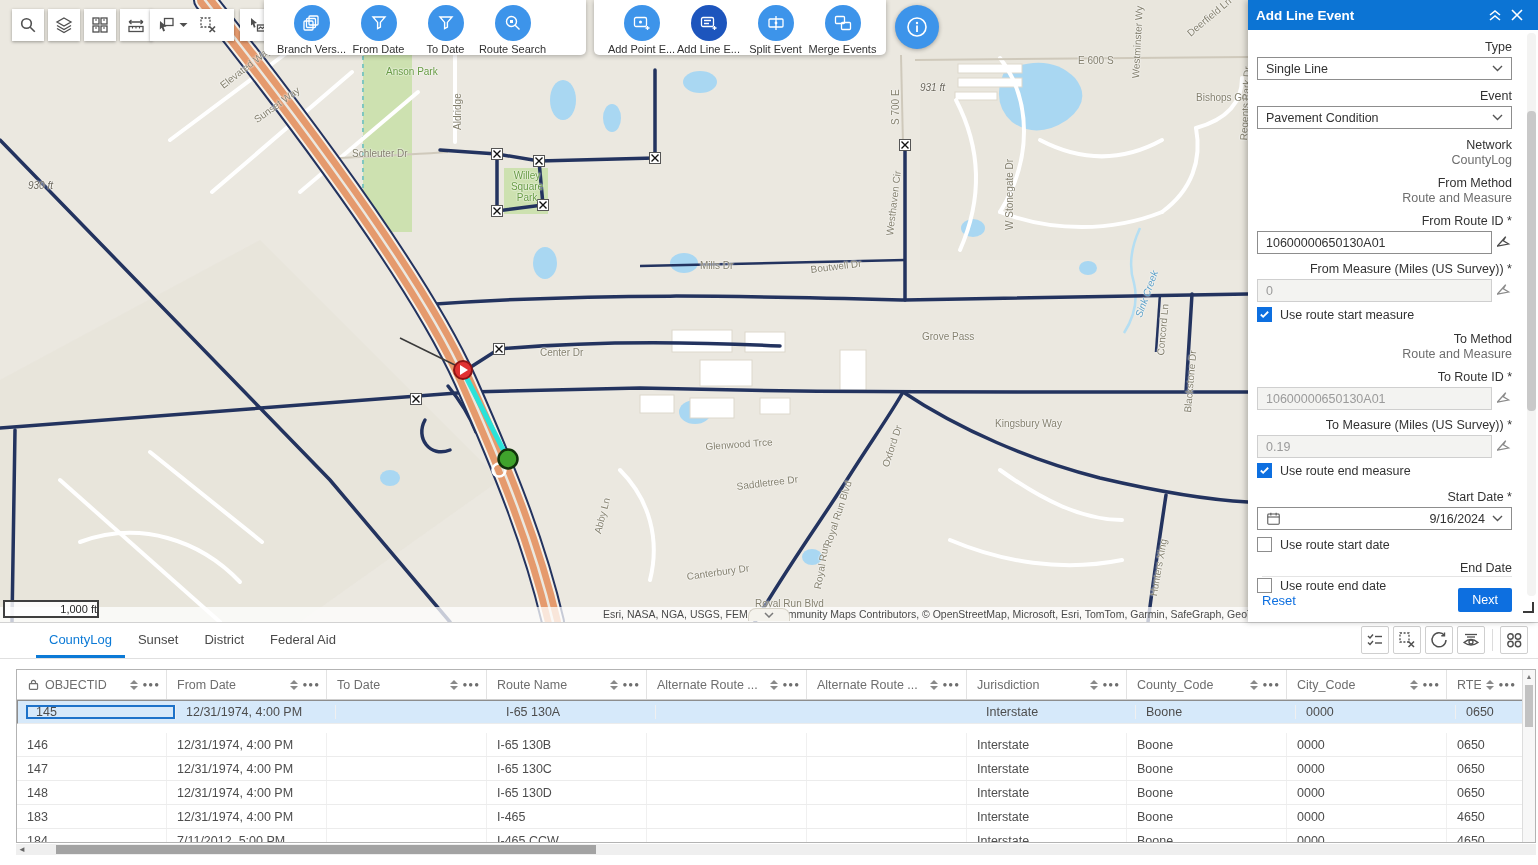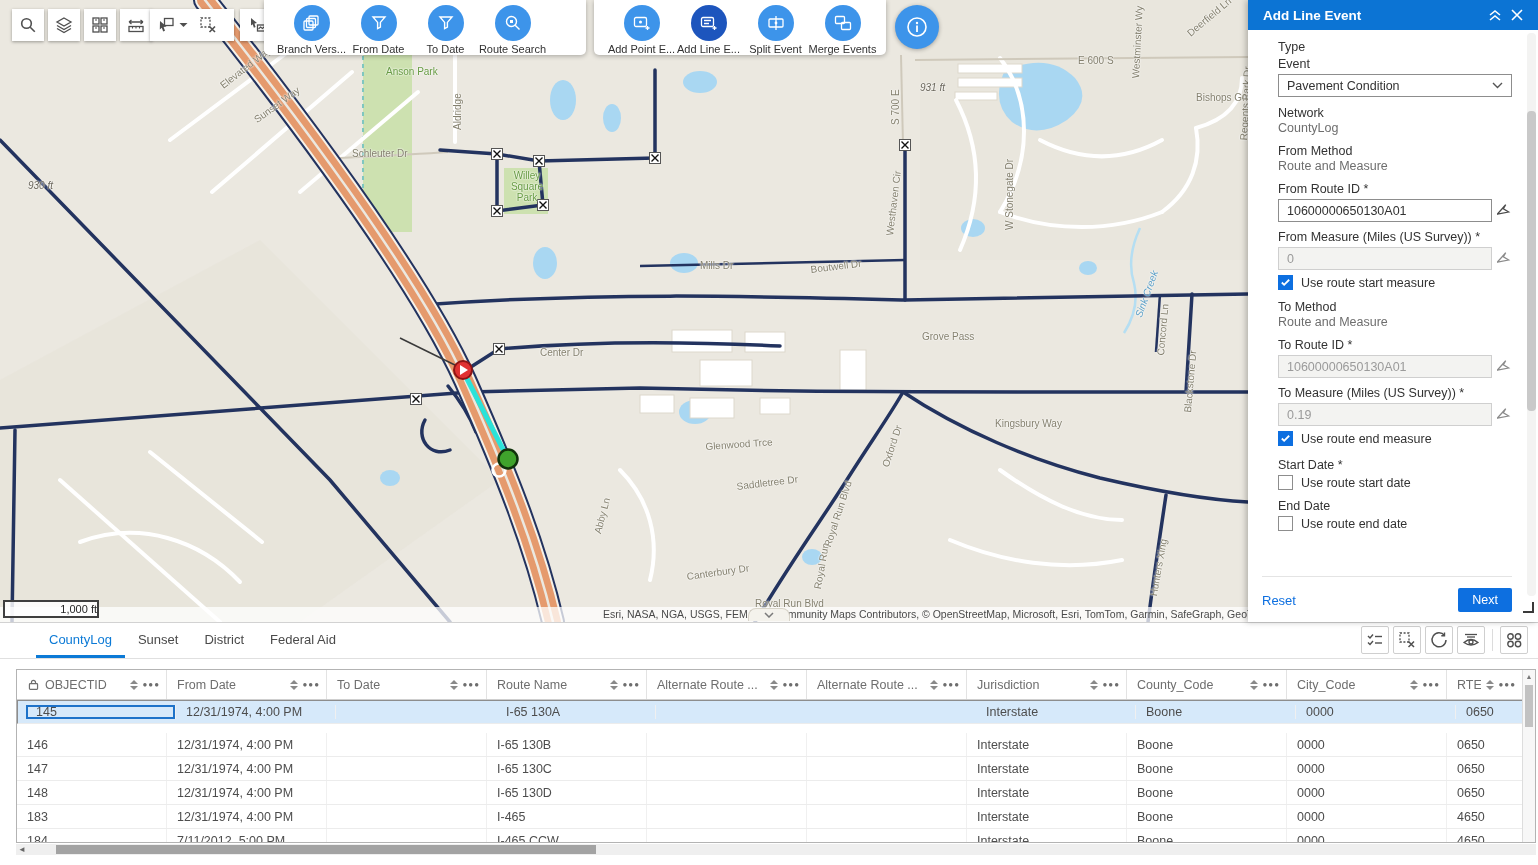--- a/index.html
+++ b/index.html
@@ -26,24 +26,24 @@
   #selgroup { position:absolute; top:9px; left:150px; width:84px; height:32px; background:#fff; box-shadow:0 1px 3px rgba(0,0,0,.35); display:flex; align-items:center; z-index:10; }
   .toolpanel { position:absolute; top:0; height:55px; background:#fff; border-radius:0 0 5px 5px; box-shadow:0 1px 5px rgba(0,0,0,.3); display:flex; padding:5px 4px 0 14px; z-index:10; }
   .cbtn { width:67px; display:flex; flex-direction:column; align-items:center; cursor:pointer; }
   .circ { width:36px; height:36px; border-radius:50%; background:#3d94ea; display:flex; align-items:center; justify-content:center; }
   .cbtn.on .circ { background:#1d55bd; }
   .clabel { font-size:11px; color:#323232; margin-top:2px; white-space:nowrap; }
   #info-btn { position:absolute; left:895px; top:5px; width:44px; height:44px; border-radius:50%; background:#3d94ea; display:flex; align-items:center; justify-content:center; box-shadow:0 1px 4px rgba(0,0,0,.3); cursor:pointer; z-index:10; }
 
   
   #panel { position:absolute; left:1248px; top:0; width:290px; height:622px; background:#fff; box-shadow:-2px 0 6px rgba(0,0,0,.25); z-index:20; }
-  #panel-header { height:30px; background:#0c74d4; color:#fff; display:flex; align-items:center; padding:0 10px 0 15px; }
+  #panel-header { height:30px; background:#0c74d4; color:#fff; display:flex; align-items:center; padding:0 10px 0 8px; }
   #panel-title { font-size:13.5px; font-weight:bold; flex:1; }
   .hicon { width:22px; height:22px; display:flex; align-items:center; justify-content:center; cursor:pointer; }
-  #panel-body { padding:10px 26px 0 30px; }
+  #panel-body { padding:10px 26px 0 9px;text-align:right; }
   .flabel { font-size:12.5px; color:#323232; margin:0 0 3px; }
   .fvalue { font-size:12.5px; color:#6e6e6e; margin:0 0 9px; }
   .sel { height:23px; border:1px solid #8d8d8d; display:flex; align-items:center; padding:0 8px; font-size:12.5px; color:#323232; margin-bottom:9px; cursor:pointer; justify-content:space-between; background:#fff; }
   .irow { display:flex; align-items:center; margin-bottom:8px; }
   .inp { flex:1; height:23px; border:1px solid #8d8d8d; background:#fff; font-size:12.5px; color:#323232; display:flex; align-items:center; padding:0 8px; }
   .inp.dis { background:#f3f3f1; border-color:#cfcfcf; color:#9b9b9b; }
   .pick { margin-left:5px; cursor:pointer; flex:none; }
   .chk { display:flex; align-items:center; gap:8px; font-size:12.5px; color:#323232; margin:2px 0 10px; cursor:pointer; }
   .chk .box { width:15px; height:15px; border:1px solid #8d8d8d; background:#fff; display:flex; align-items:center; justify-content:center; }
   .chk.on .box { background:#0d6fe0; border-color:#0d6fe0; }
@@ -438,20 +438,26 @@
       </span>
       <span class="hicon">
         <svg width="12" height="12" viewBox="0 0 12 12" stroke="#fff" stroke-width="1.6">
             <path d="M1,1 L11,11 M11,1 L1,11"></path>
           </svg>
       </span>
     </div>
 
     <div id="panel-body">
       <div class="flabel">Type</div>
+      <div class="sel">
+        <span>Single Line</span>
+        <svg width="11" height="7" viewBox="0 0 11 7">
+            <path d="M1,1 L5.5,5.5 L10,1" fill="none" stroke="#555" stroke-width="1.4"></path>
+          </svg>
+      </div>
 
       <div class="flabel">Event</div>
       <div class="sel">
         <span>Pavement Condition</span>
         <svg width="11" height="7" viewBox="0 0 11 7">
             <path d="M1,1 L5.5,5.5 L10,1" fill="none" stroke="#555" stroke-width="1.4"></path>
           </svg>
       </div>
 
       <div class="flabel" style="margin-bottom:1px">Network</div>
@@ -515,20 +521,32 @@
       <label class="chk on" style="margin-bottom:12px">
         <span class="box">
             <svg class="tick" width="11" height="11" viewBox="0 0 12 12">
               <path d="M2,6 l2.5,2.5 L10,3" stroke="#fff" stroke-width="2" fill="none"></path>
             </svg>
           </span>
         <span>Use route end measure</span>
       </label>
 
       <div class="flabel">Start Date *</div>
+      <div class="dsel">
+        <svg width="15" height="15" viewBox="0 0 17 17" fill="none" stroke="#555" stroke-width="1.2">
+            <rect x="2" y="3.5" width="13" height="11.5" rx="1"></rect>
+            <line x1="2" y1="6.8" x2="15" y2="6.8"></line>
+            <line x1="5.5" y1="2" x2="5.5" y2="5"></line>
+            <line x1="11.5" y1="2" x2="11.5" y2="5"></line>
+          </svg>
+        <span class="val">9/16/2024</span>
+        <svg width="11" height="7" viewBox="0 0 11 7">
+            <path d="M1,1 L5.5,5.5 L10,1" fill="none" stroke="#555" stroke-width="1.4"></path>
+          </svg>
+      </div>
       <label class="chk" style="margin-bottom:9px">
         <span class="box">
             <svg class="tick" width="11" height="11" viewBox="0 0 12 12">
               <path d="M2,6 l2.5,2.5 L10,3" stroke="#fff" stroke-width="2" fill="none"></path>
             </svg>
           </span>
         <span>Use route start date</span>
       </label>
 
       <div class="flabel">End Date</div>

